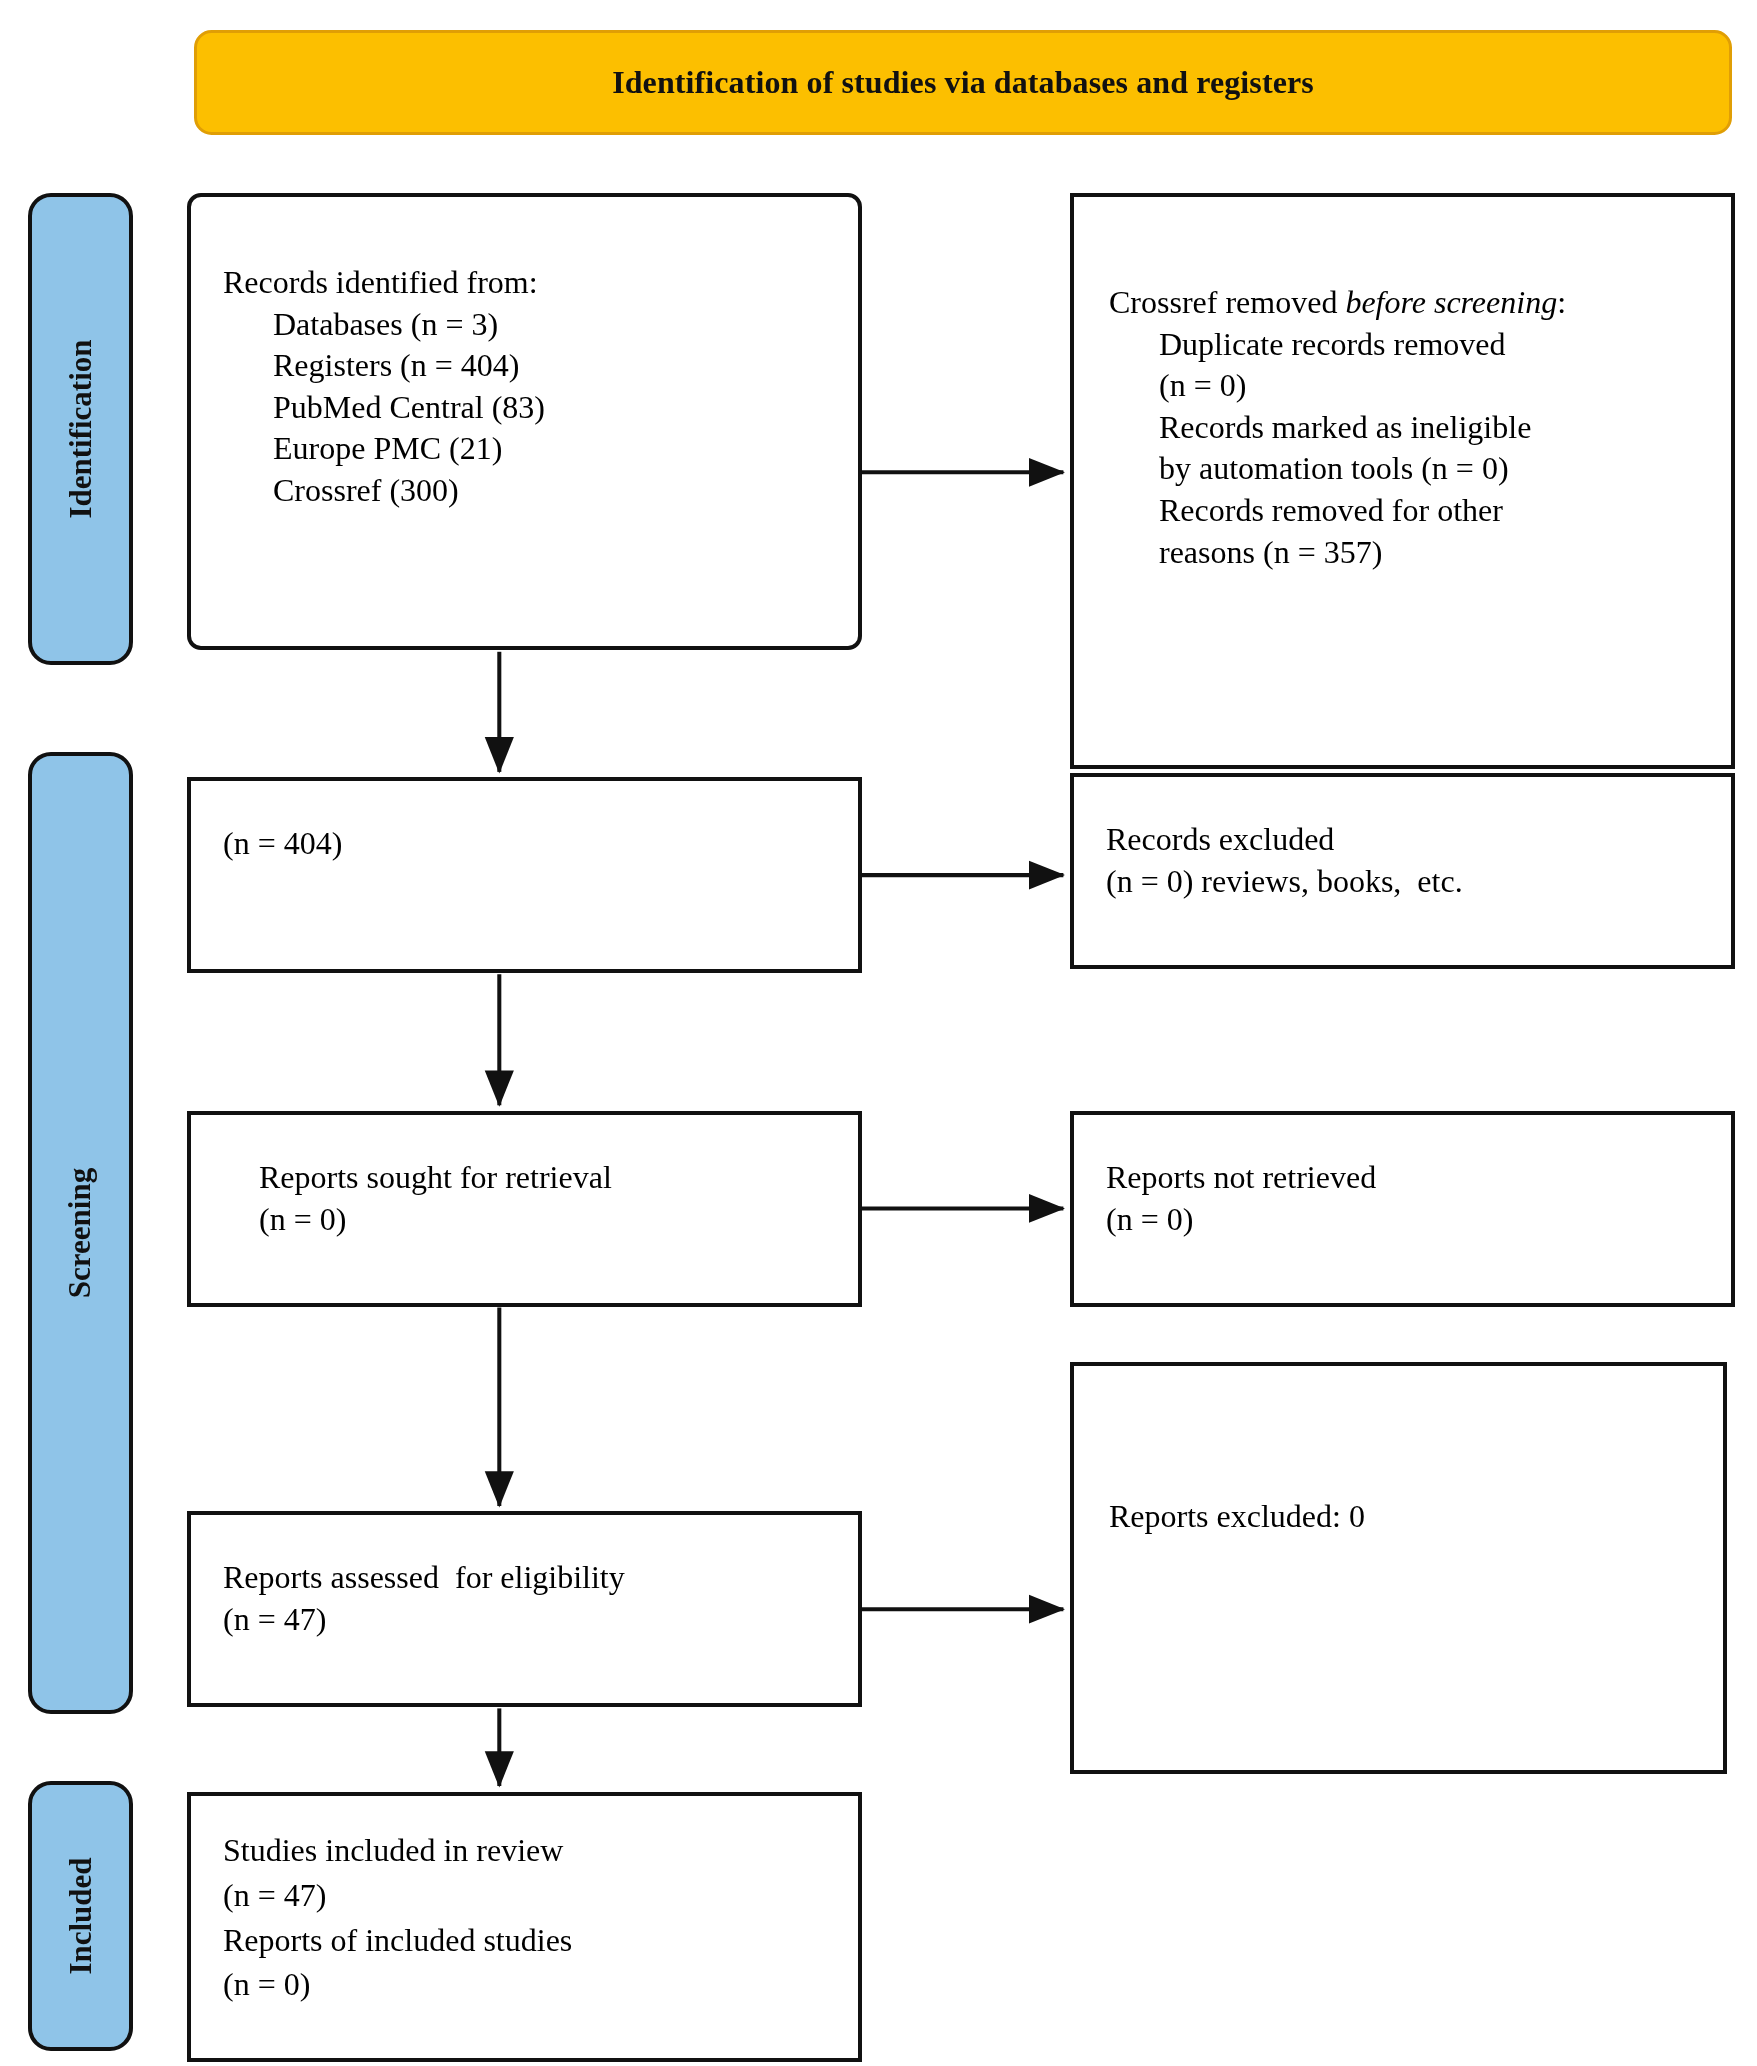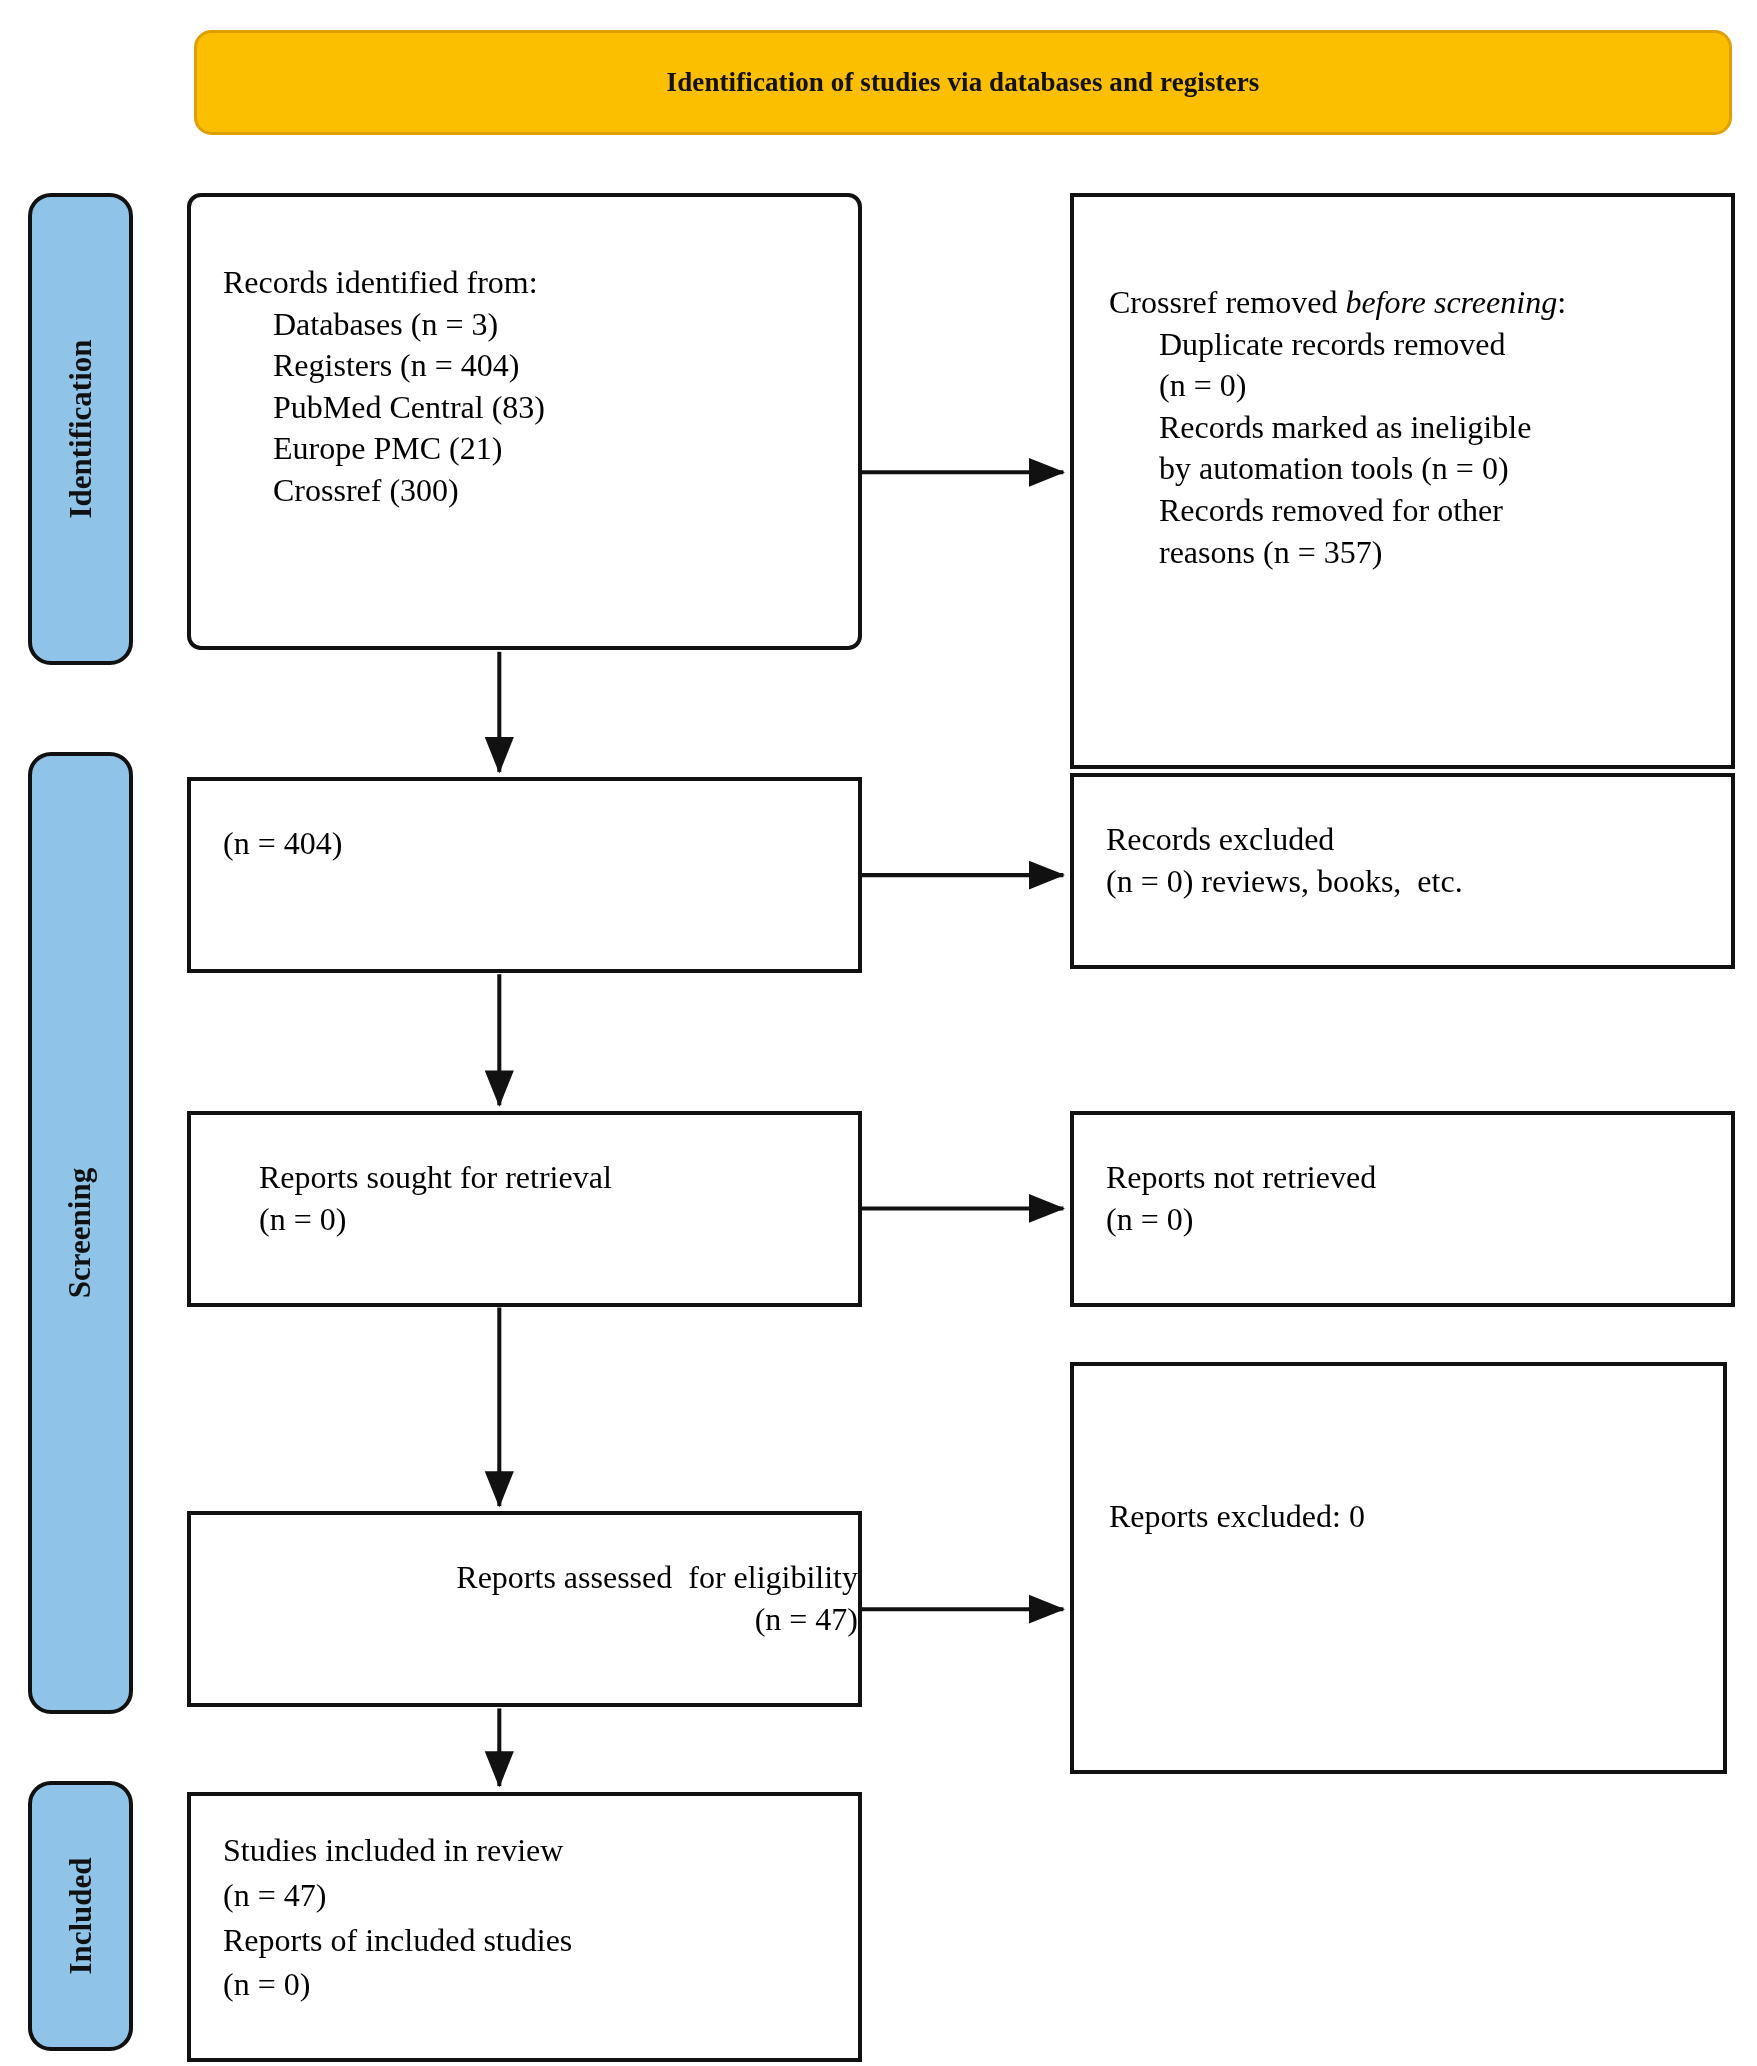--- a/index.html
+++ b/index.html
@@ -29,21 +29,21 @@
     background: #FCBF00;
     border: 3.4px solid #E09E05;
     border-radius: 17.5px;
     box-sizing: border-box;
     display: flex;
     align-items: center;
     justify-content: center;
   }
   .header-banner .title {
     font-weight: bold;
-    font-size: 27px;
+    font-size: 32px;
     letter-spacing: 0.1px;
     color: #111111;
     text-align: center;
     line-height: 1.1;
   }
 
   
   .stage-pill {
     position: absolute;
     background: #8FC4E8;
@@ -95,21 +95,21 @@
   #box-repexcluded     { left: 1070px; top: 1362px; width: 657px;  height: 412px; }
   #box-included        { left: 187px;  top: 1792px; width: 675px; height: 270px; }
 
   
   #box-identified .box-text  { padding: 65px 0 0 32px; }
   #box-removed .box-text     { padding: 85px 34px 0 35px; }
   #box-screened .box-text    { padding: 42px 0 0 32px; }
   #box-excluded .box-text    { padding: 42px 0 0 32px; }
   #box-sought .box-text      { padding: 42px 0 0 32px; margin-left: 36px; }
   #box-notretrieved .box-text{ padding: 42px 0 0 32px; }
-  #box-assessed .box-text    { padding: 42px 0 0 32px; text-align: right; }
+  #box-assessed .box-text    { padding: 42px 0 0 32px; }
   #box-repexcluded .box-text { padding: 130px 0 0 35px; }
   #box-included .box-text    { padding: 32px 0 0 32px; }
   #box-included .box-text .box-line { line-height: 1.40; }
 
   
   #arrow-layer {
     position: absolute;
     left: 0; top: 0;
     width: 1757px;
     height: 2066px;

